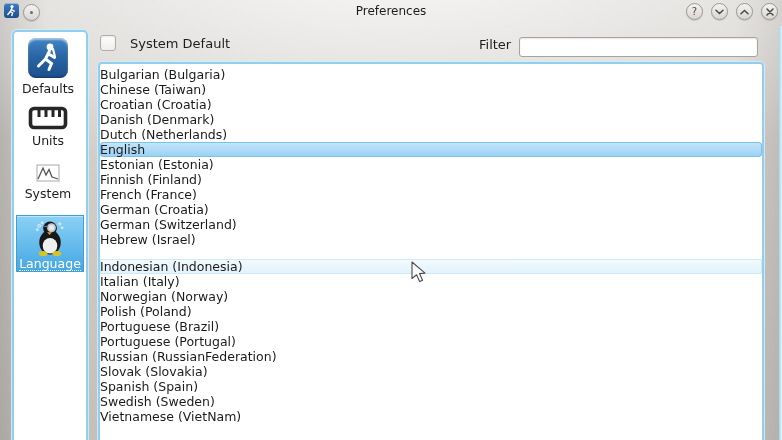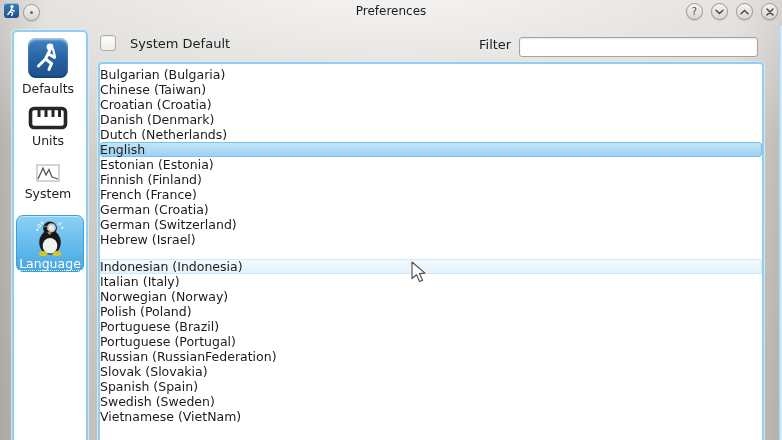--- a/index.html
+++ b/index.html
@@ -28,21 +28,21 @@
   .tb-glyph{font-size:10px;color:#4a4a4a;line-height:1;}
   
   .sidebar{position:absolute;left:12px;top:30px;width:76px;height:418px;
     box-sizing:border-box;border:2px solid #92cfef;border-radius:5px;background:#fff;
     box-shadow:0 0 0 1px rgba(210,236,250,.9);}
   .sb-item{position:absolute;left:0;width:68px;display:flex;flex-direction:column;
     align-items:center;gap:3px;cursor:default;}
   .sb-label{font-size:12.5px;color:#1d1d1d;}
   .sb-defaults{top:6px;} .sb-units{top:74px;} .sb-graph{top:131px;}
   .sb-language{top:183px;left:2px;width:68px;height:57px;box-sizing:border-box;
-    border:1px solid #3e9fd8;border-radius:7px;
+    border:1px solid #3e9fd8;border-radius:0;
     background:linear-gradient(#8ad1f5,#45a7e3);
     box-shadow:inset 0 1px 0 rgba(255,255,255,.45);
     justify-content:flex-start;gap:0;padding-top:2px;}
   .sb-language .sb-label{color:#fff;border-bottom:1px dotted #fff;line-height:13px;}
   .defaults-icon{width:40px;height:40px;border-radius:8px;
     background:linear-gradient(#4286c8 0%,#2a66a6 45%,#1c4f8c 100%);
     box-shadow:inset 0 2px 2px rgba(255,255,255,.55), inset 0 -1px 2px rgba(0,0,0,.3);}
   
   .sysdef{position:absolute;left:100px;top:35px;display:flex;align-items:center;gap:14px;text-align:right;}
   .checkbox{width:16px;height:16px;box-sizing:border-box;border:1px solid #b1ada9;

